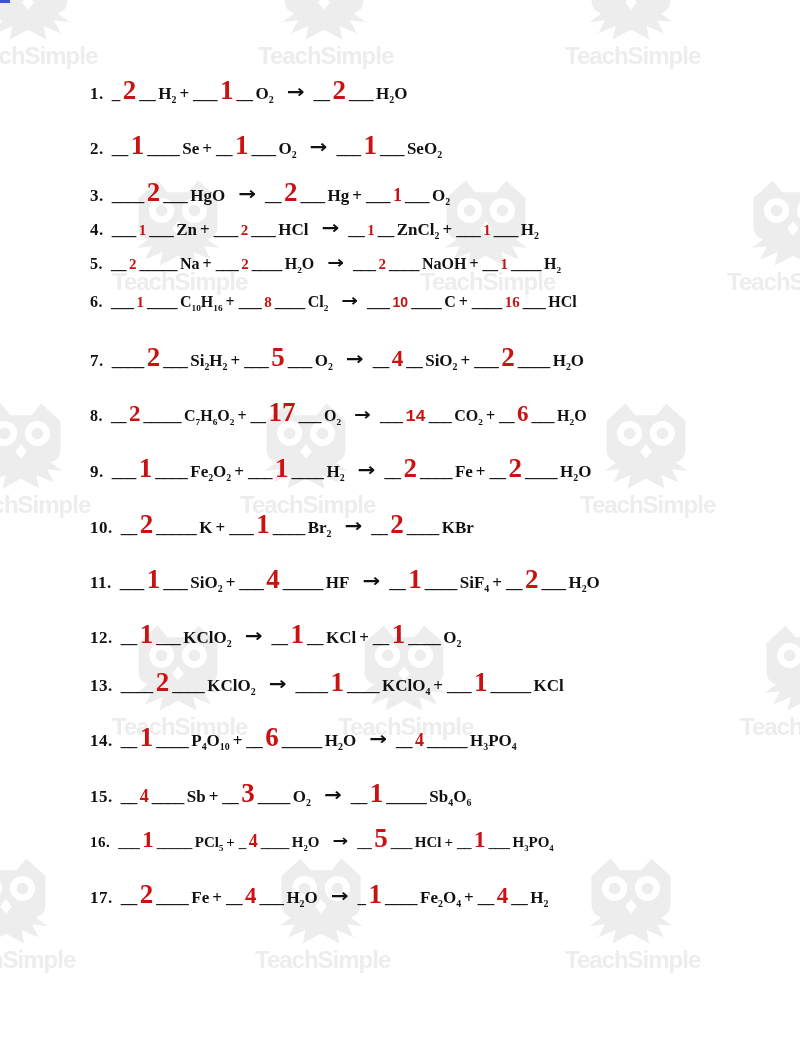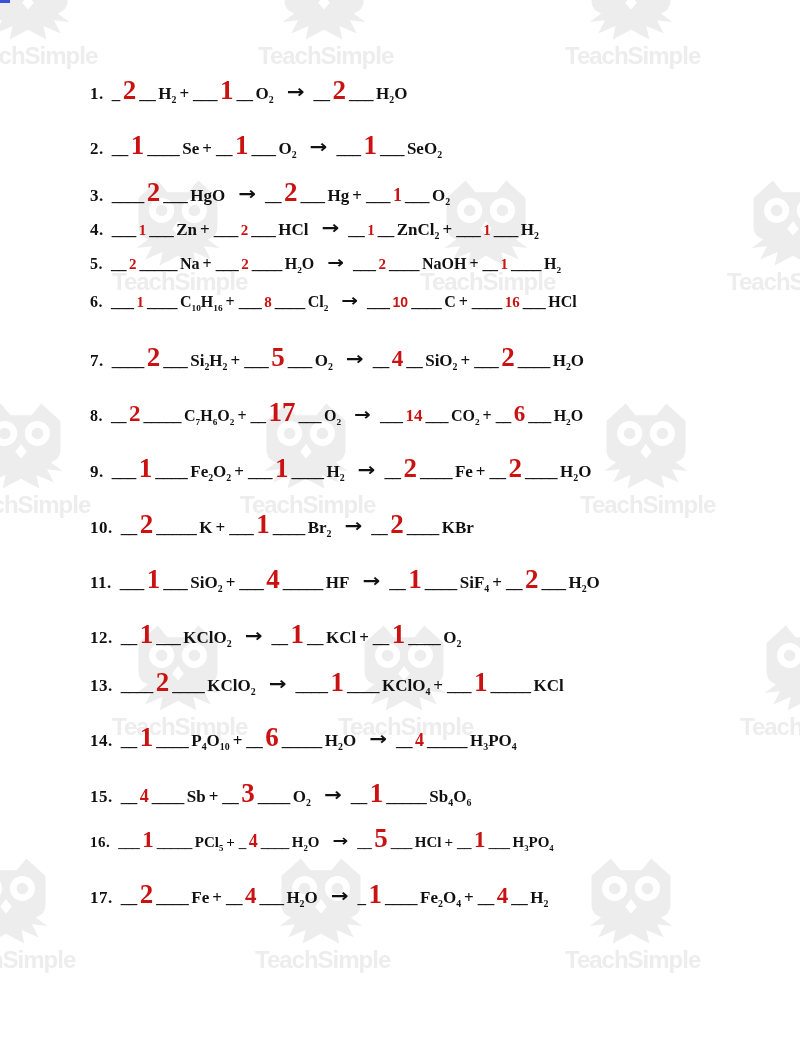--- a/index.html
+++ b/index.html
@@ -14,21 +14,21 @@
   .eqs{position:absolute;inset:0;}
   .eq{position:absolute;left:90px;white-space:nowrap;color:#111;font-weight:bold;line-height:1;}
   .eq-no{margin-right:8px;letter-spacing:0.5px;}
   .u{font-weight:bold;letter-spacing:-0.5px;color:#1c1c1c;}
   .num{font-weight:bold;padding:0 3px;}
   .n-xl{font-size:27px;}
   .n-lg{font-size:23px;}
   .n-md{font-size:18px;}
   .n-sm{font-size:15px;}
   .n-xs{font-size:14px;font-family:"Liberation Sans",sans-serif;}
-  .n-s17{font-size:17px;font-family:Liberation Serif, serif;}
+  .n-s17{font-size:17px;font-family:Liberation Mono, monospace;}
   .frm{font-weight:bold;margin-left:3px;}
   .frm sub{font-size:0.58em;}
   .plus{margin:0 4px 0 3px;}
   .arrow{margin:0 9px 0 13px;font-size:1.25em;font-family:"DejaVu Sans",sans-serif;
          display:inline-block;transform:scaleY(0.85);}
 </style>
 </head>
 <body>
 
 <div class="page">

